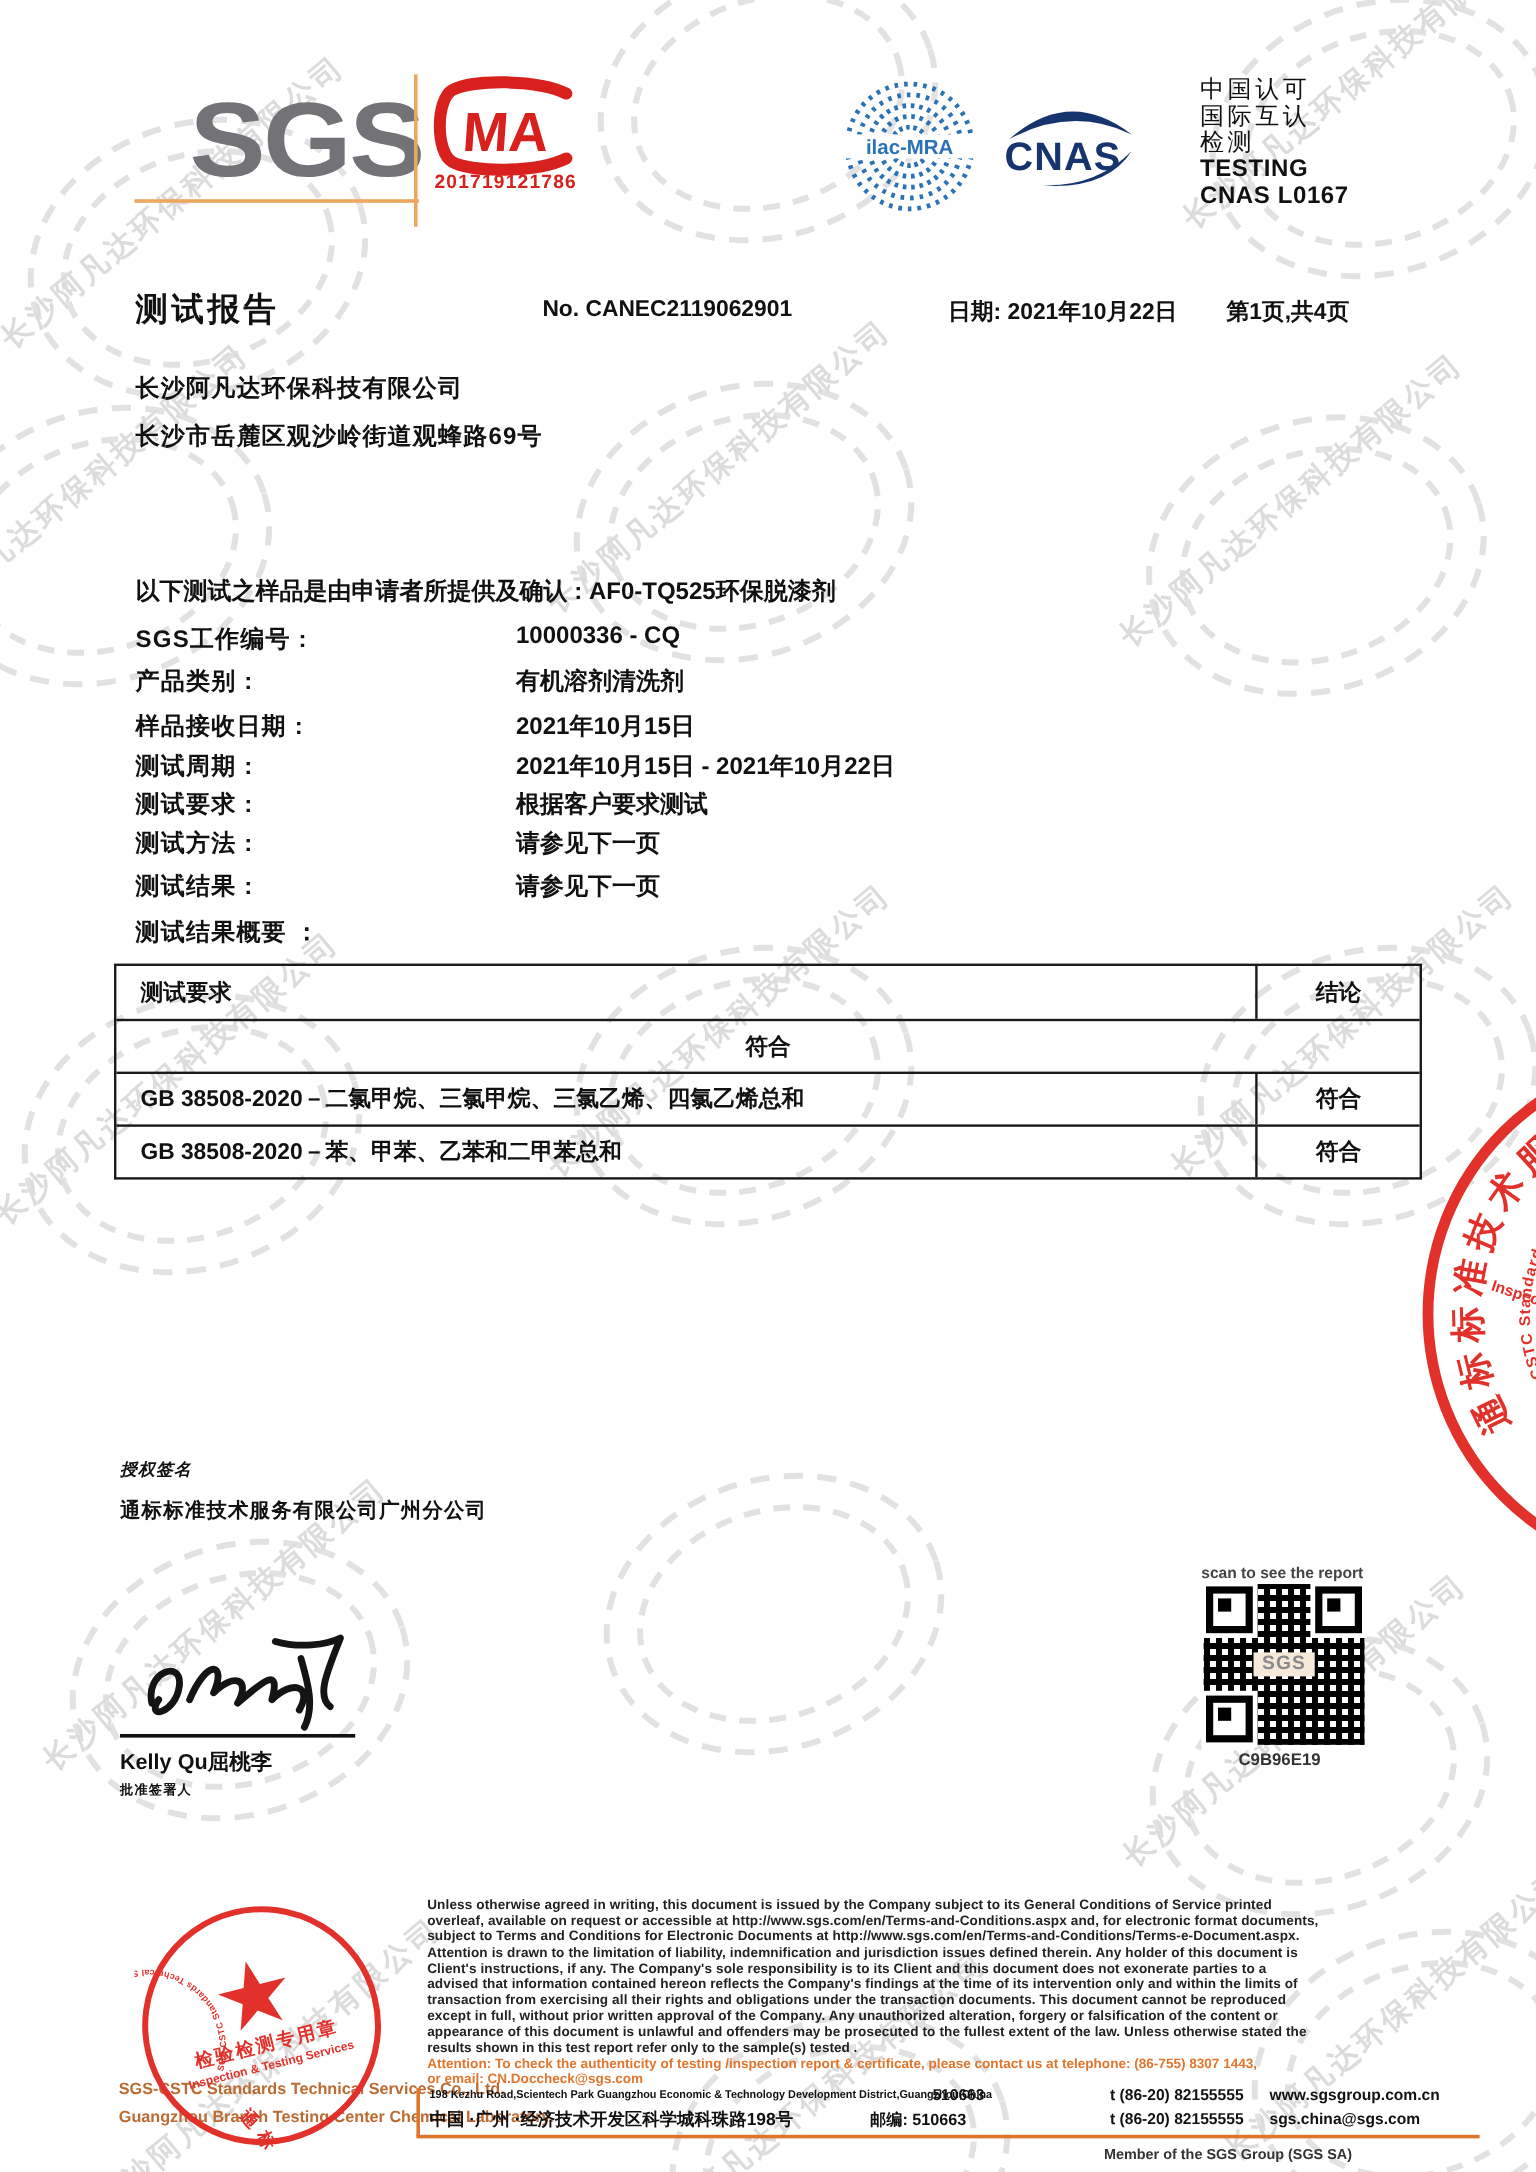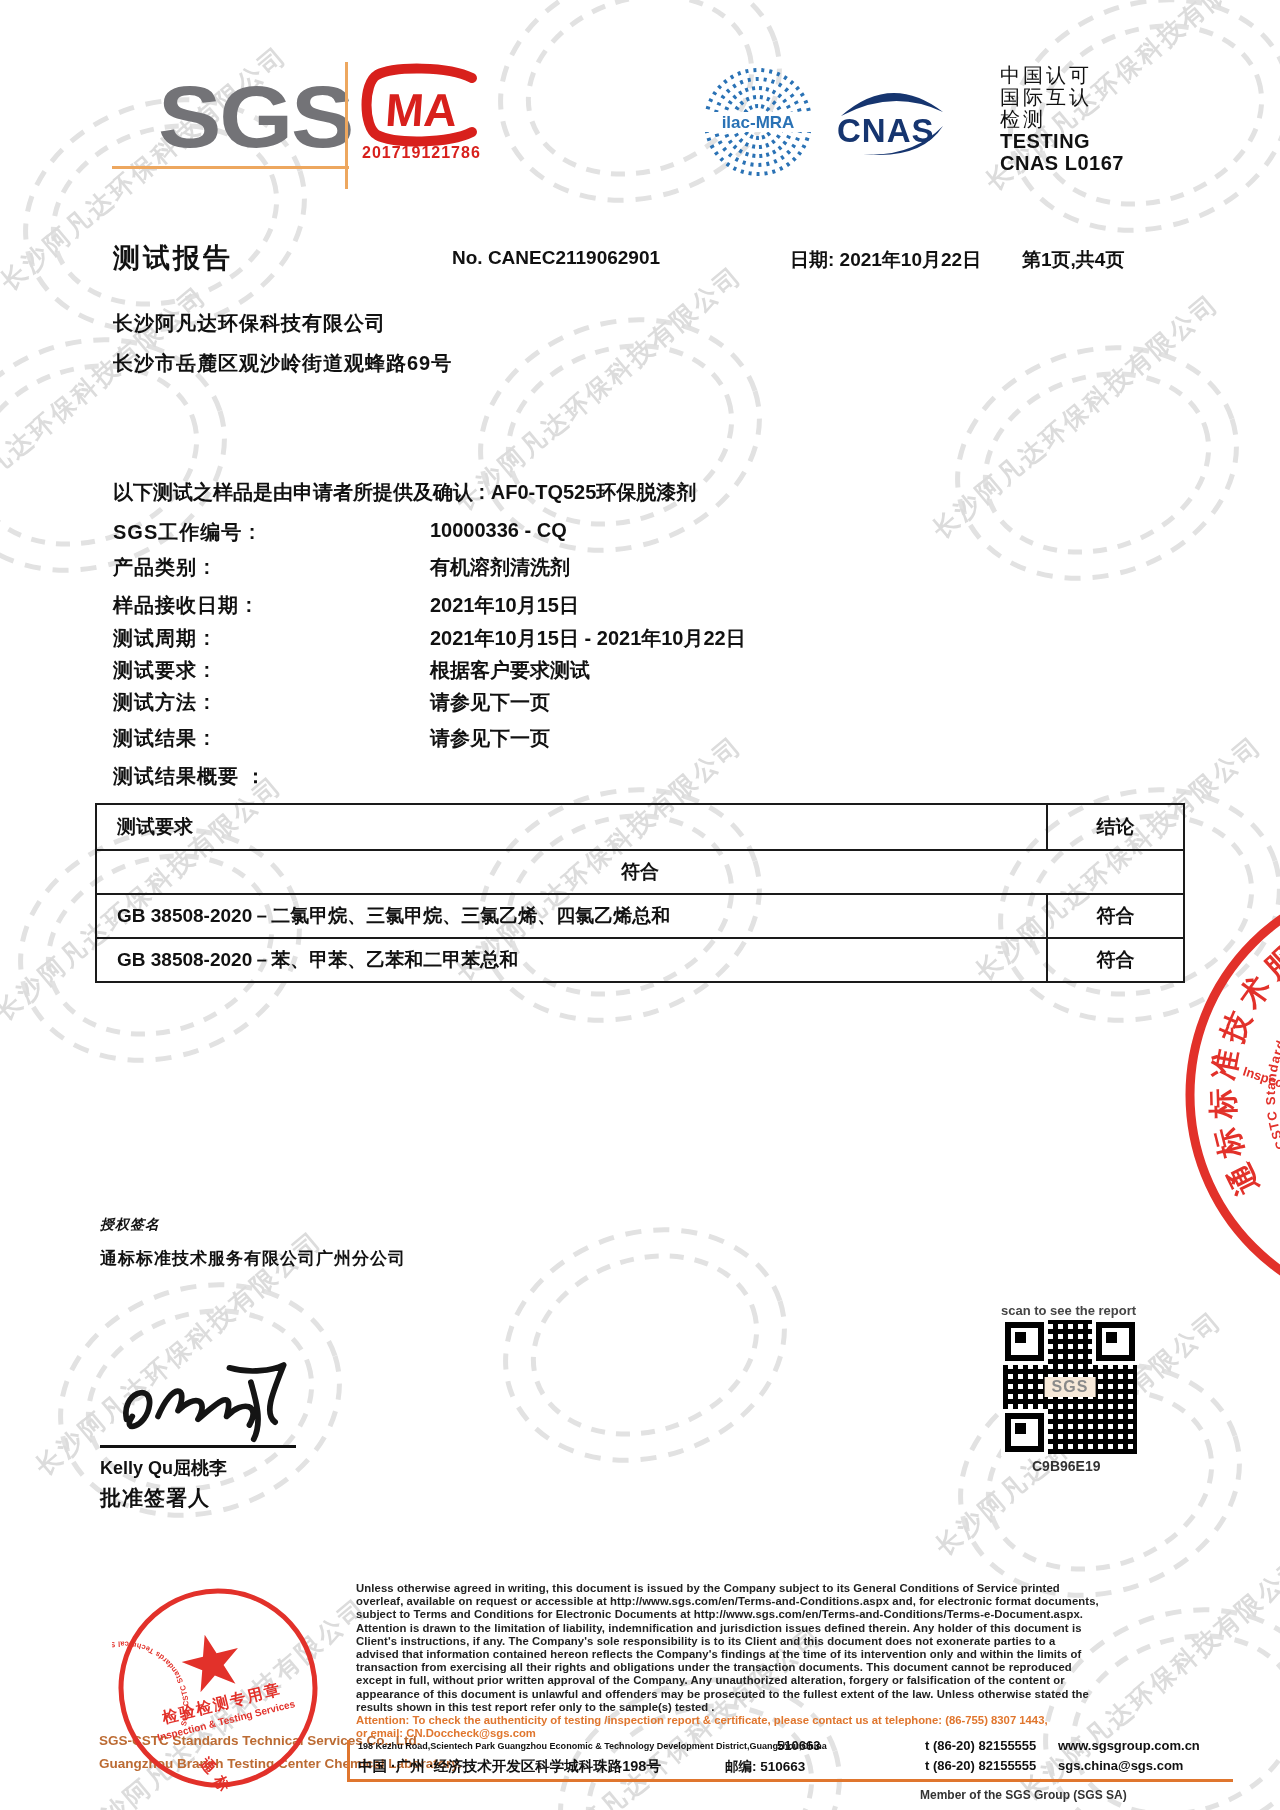--- a/index.html
+++ b/index.html
@@ -48,21 +48,21 @@
   .t-c1{width:929px;border-right:2px solid #1a1a1a;padding-left:20px;display:flex;align-items:center;
         font-size:19px;font-weight:bold;white-space:nowrap;}
   .t-c2{flex:1;display:flex;align-items:center;justify-content:center;font-size:19px;font-weight:bold;border-radius:16px;}
 
   
   .sig-company{left:100px;top:1247px;font-size:17px;font-weight:bold;letter-spacing:1px;}
   .sig-label{left:100px;top:1216px;font-size:14px;font-weight:bold;letter-spacing:1px;font-style:italic;}
   .sig-image{left:108px;top:1345px;}
   .sig-line{left:100px;top:1445px;width:196px;height:3px;background:#111;}
   .sig-name{left:100px;top:1456px;font-size:18px;font-weight:bold;}
-  .sig-title{left:100px;top:1484px;font-size:21px;font-weight:bold;letter-spacing:1px;}
+  .sig-title{left:100px;top:1484px;font-size:11px;font-weight:bold;letter-spacing:1px;}
 
   
   .qr-caption{left:1001px;top:1303px;font-size:13px;color:#444;font-weight:bold;}
   .qr{left:1003px;top:1320px;width:134px;height:134px;background-color:#fff;
       background-image:
         repeating-linear-gradient(0deg,#000 0 5px,rgba(0,0,0,0) 5px 10px),
         repeating-linear-gradient(90deg,#000 0 5px,rgba(0,0,0,0) 5px 10px),
         repeating-linear-gradient(45deg,#fff 0 3px,rgba(0,0,0,0) 3px 14px);}
   .qr-finder{position:absolute;width:27px;height:27px;border:6px solid #000;background:#fff;box-shadow:0 0 0 4px #fff;}
   .qr-finder i{position:absolute;left:4px;top:4px;width:11px;height:11px;background:#000;}

